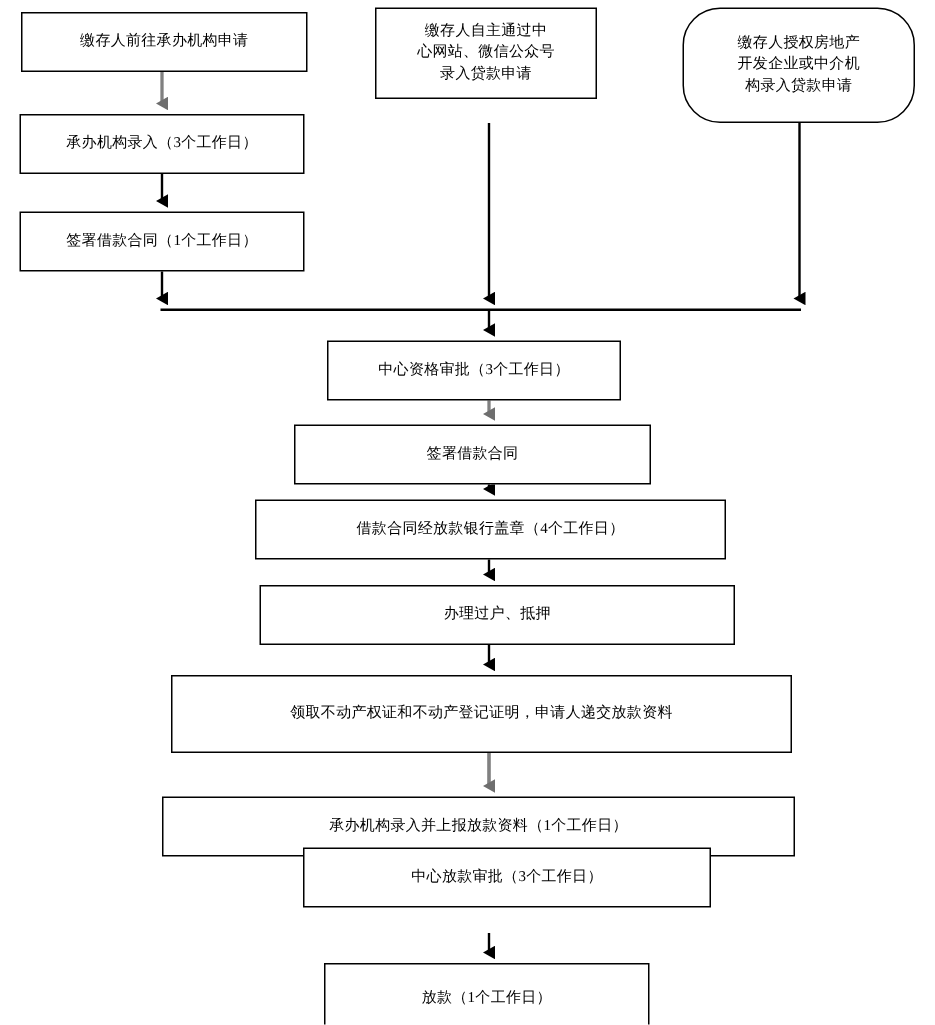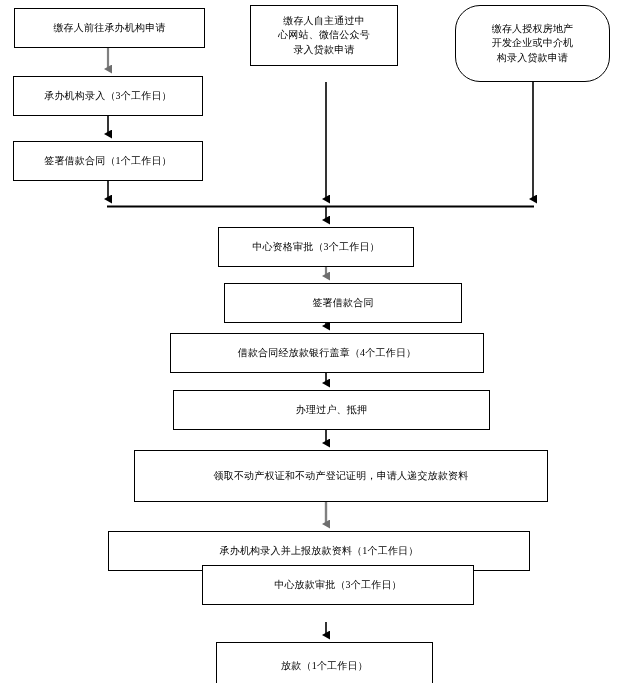--- a/index.html
+++ b/index.html
@@ -95,21 +95,21 @@
   <div class="node" style="left: 14px; top: 8px; width: 191px; height: 40px;">缴存人前往承办机构申请</div>
   <div class="node multi" style="left: 250px; top: 5px; width: 148px; height: 61px;">
       <div>缴存人自主通过中<br>心网站、微信公众号<br>录入贷款申请</div>
     </div>
   <div class="node multi" style="left: 455px; top: 5px; width: 155px; height: 77px; border-radius: 25px;">
       <div>缴存人授权房地产<br>开发企业或中介机<br>构录入贷款申请</div>
     </div>
   <div class="node" style="left: 13px; top: 76px; width: 190px; height: 26px;">承办机构录入（3个工作日）</div>
   <div class="node" style="left: 13px; top: 141px; width: 190px; height: 37px;">签署借款合同（1个工作日）</div>
   <div class="node" style="left: 218px; top: 227px; width: 196px; height: 34px;">中心资格审批（3个工作日）</div>
-  <div class="node" style="left: 224px; top: 283px; width: 238px; height: 33px;">签署借款合同</div>
+  <div class="node" style="left: 196px; top: 283px; width: 238px; height: 33px;">签署借款合同</div>
   <div class="node" style="left: 170px; top: 333px; width: 314px; height: 34px; text-align: right;">借款合同经放款银行盖章（4个工作日）</div>
   <div class="node" style="left: 173px; top: 390px; width: 317px; height: 34px;">办理过户、抵押</div>
-  <div class="node" style="left: 114px; top: 450px; width: 414px; height: 52px; margin-left: 20px;">领取不动产权证和不动产登记证明，申请人递交放款资料</div>
+  <div class="node" style="left: 114px; top: 450px; width: 414px; height: 52px;">领取不动产权证和不动产登记证明，申请人递交放款资料</div>
   <div class="node" style="left: 108px; top: 531px; width: 422px; height: 34px;">承办机构录入并上报放款资料（1个工作日）</div>
   <div class="node" style="left: 202px; top: 565px; width: 272px; height: 34px;">中心放款审批（3个工作日）</div>
   <div class="node" style="left: 216px; top: 642px; width: 217px; height: 48px;">放款（1个工作日）</div>
 
 </div>
 
 </body></html>

